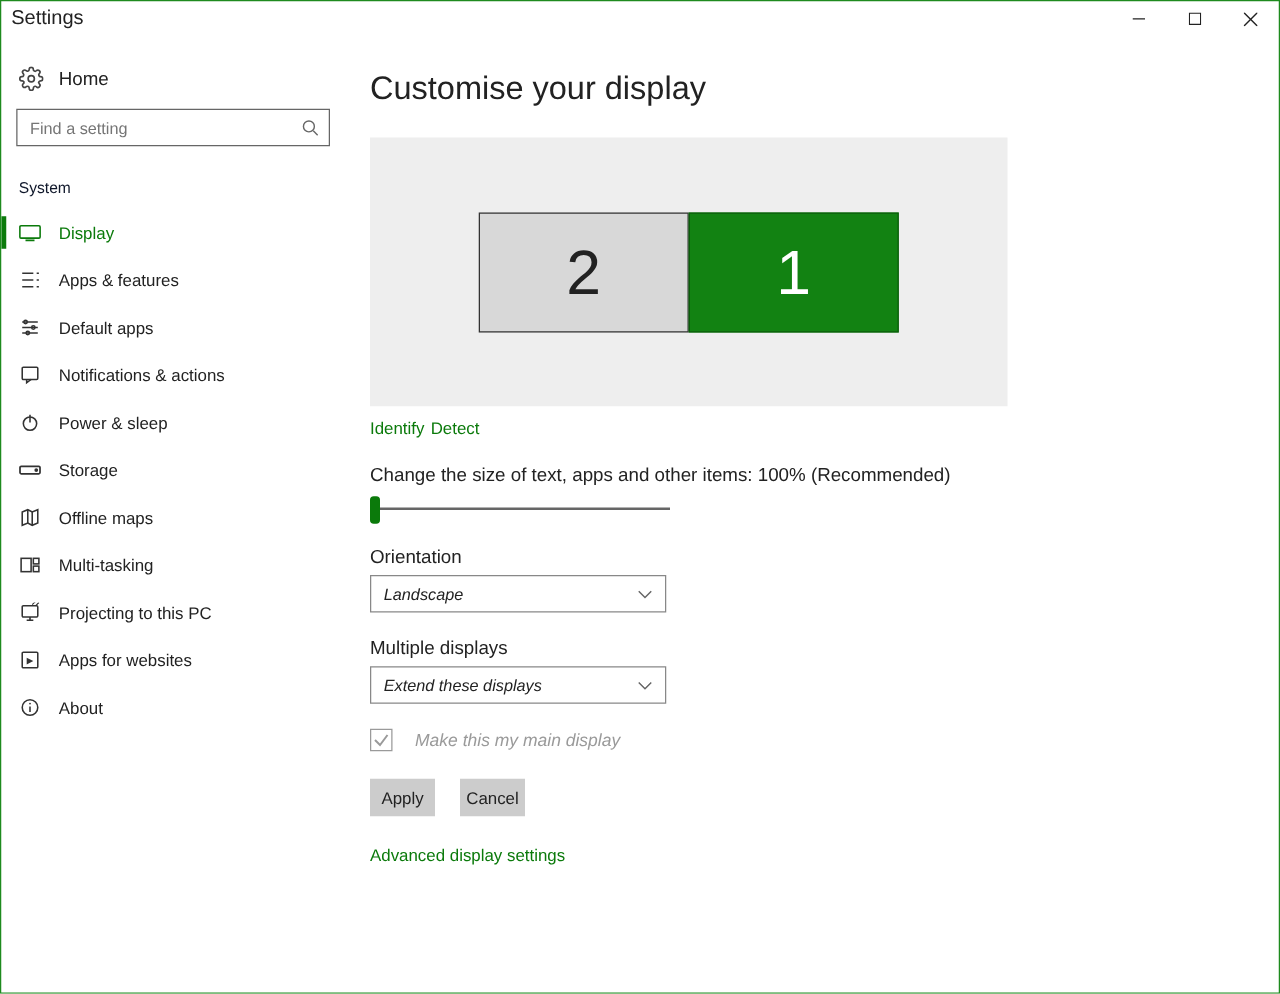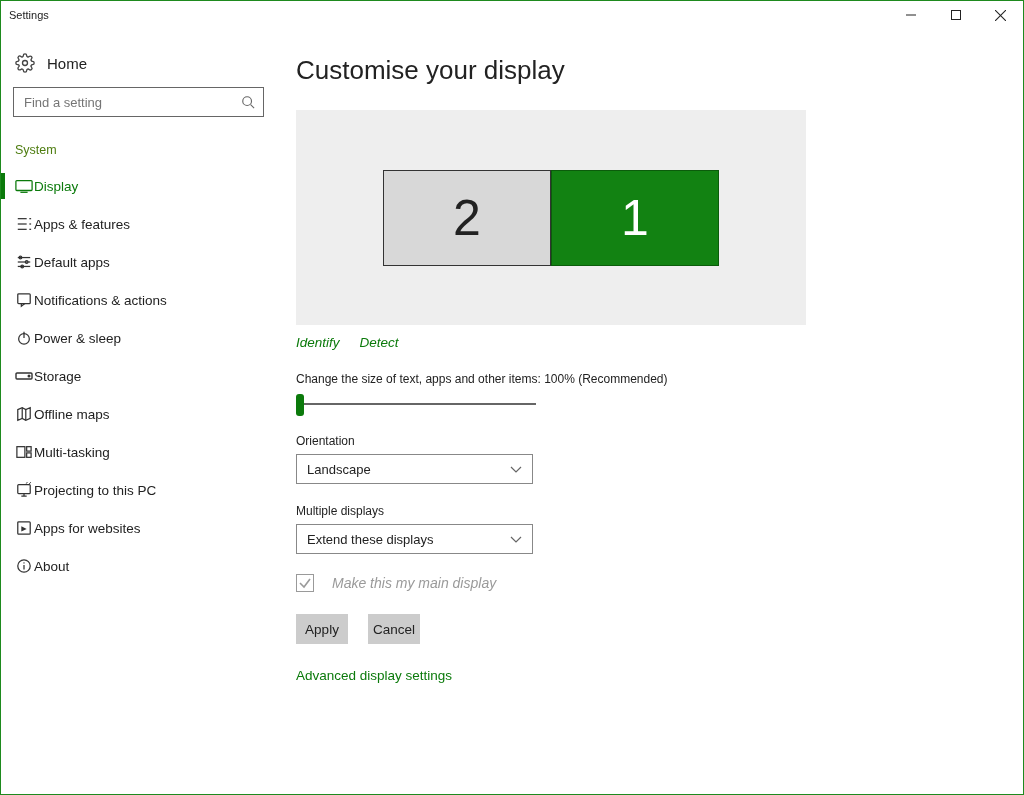--- a/index.html
+++ b/index.html
@@ -9,21 +9,21 @@
     border: 1px solid #1e8a1e;
     background: #fff;
     display: flex; flex-direction: column;
     position: relative;
   }
   
   .titlebar {
     height: 28px;
     display: flex; align-items: center;
     padding: 0 0 0 8px;
-    font-size: 11px;
+    font-size: 16px;
     border-bottom: 0;
   }
   .titlebar .title { flex: 0 0 auto; }
   .titlebar .spacer { flex: 1; }
   .winbtn {
     width: 45px; height: 28px;
     display: flex; align-items: center; justify-content: center;
     font-family: inherit;
     cursor: default;
   }
@@ -53,27 +53,27 @@
     margin: 0 2px 22px 2px;
   }
   .searchbox input {
     border: 0; outline: 0; flex: 1;
     font-size: 13px; font-family: inherit;
     color: #666;
     background: transparent;
   }
   .searchbox .mag { width: 14px; height: 14px; color: #666; }
   .section-label {
-    color: #4d7c0f; font-size: 12.5px;
+    color: #0f172a; font-size: 12.5px;
     padding: 4px 4px 10px 4px;
   }
   .navlist { display: flex; flex-direction: column; }
   .navitem {
     display: flex; align-items: center;
-    gap: 1px;
+    gap: 14px;
     padding: 10px 4px 10px 4px;
     font-size: 13.5px;
     cursor: default;
     position: relative;
   }
   .navitem .icon { width: 18px; height: 18px; display:flex; align-items:center; justify-content:center; color:#333; }
   .navitem.active { color: #0b7a0b; }
   .navitem.active .icon { color: #0b7a0b; }
   .navitem.active::before {
     content: ""; position: absolute; left: -10px; top: 6px; bottom: 6px;
@@ -98,36 +98,37 @@
   }
   .monitor {
     height: 96px;
     border: 1px solid #333;
     display: flex; align-items: center; justify-content: center;
     font-size: 50px; font-weight: 300;
     cursor: default;
   }
   .monitor.m2 { width: 168px; background: #d8d8d8; color: #222; }
   .monitor.m1 { width: 168px; background: #128212; color: #fff; border-color:#0b5c0b; }
-  .linkrow { margin: 10px 0 22px 0; display: flex; gap: 20px; font-style: italic; }
+  .linkrow { margin: 10px 0 22px 0; display: flex; gap: 5px; }
   .linkrow .tlink { color: #0b7a0b; font-size: 13.5px; cursor: default; }
-  .row-label { font-size: 12px; margin: 6px 0; }
+  .row-label { font-size: 15px; margin: 6px 0; }
   .slider-wrap { width: 240px; height: 24px; position: relative; margin: 4px 0 18px 0; }
   .slider-track { position: absolute; left: 4px; right: 0; top: 11px; height: 2px; background: #666; }
   .slider-thumb { position: absolute; left: 0; top: 2px; width: 8px; height: 22px; background: #0b7a0b; border-radius: 3px; }
   .dropdown {
     width: 237px; height: 30px;
     border: 1px solid #888;
     display: flex; align-items: center;
     padding: 0 10px;
     font-size: 13px;
     justify-content: space-between;
     margin-bottom: 20px;
     cursor: default;
     background: #fff;
+    font-style: italic;
   }
   .dropdown .chev { color: #666; }
   .checkrow {
     display: flex; align-items: center; gap: 18px;
     color: #9a9a9a; font-size: 14px;
     margin: 14px 0 22px 0;
     font-style: italic;
   }
   .checkrow .cbox {
     width: 18px; height: 18px; border: 1px solid #9a9a9a;

